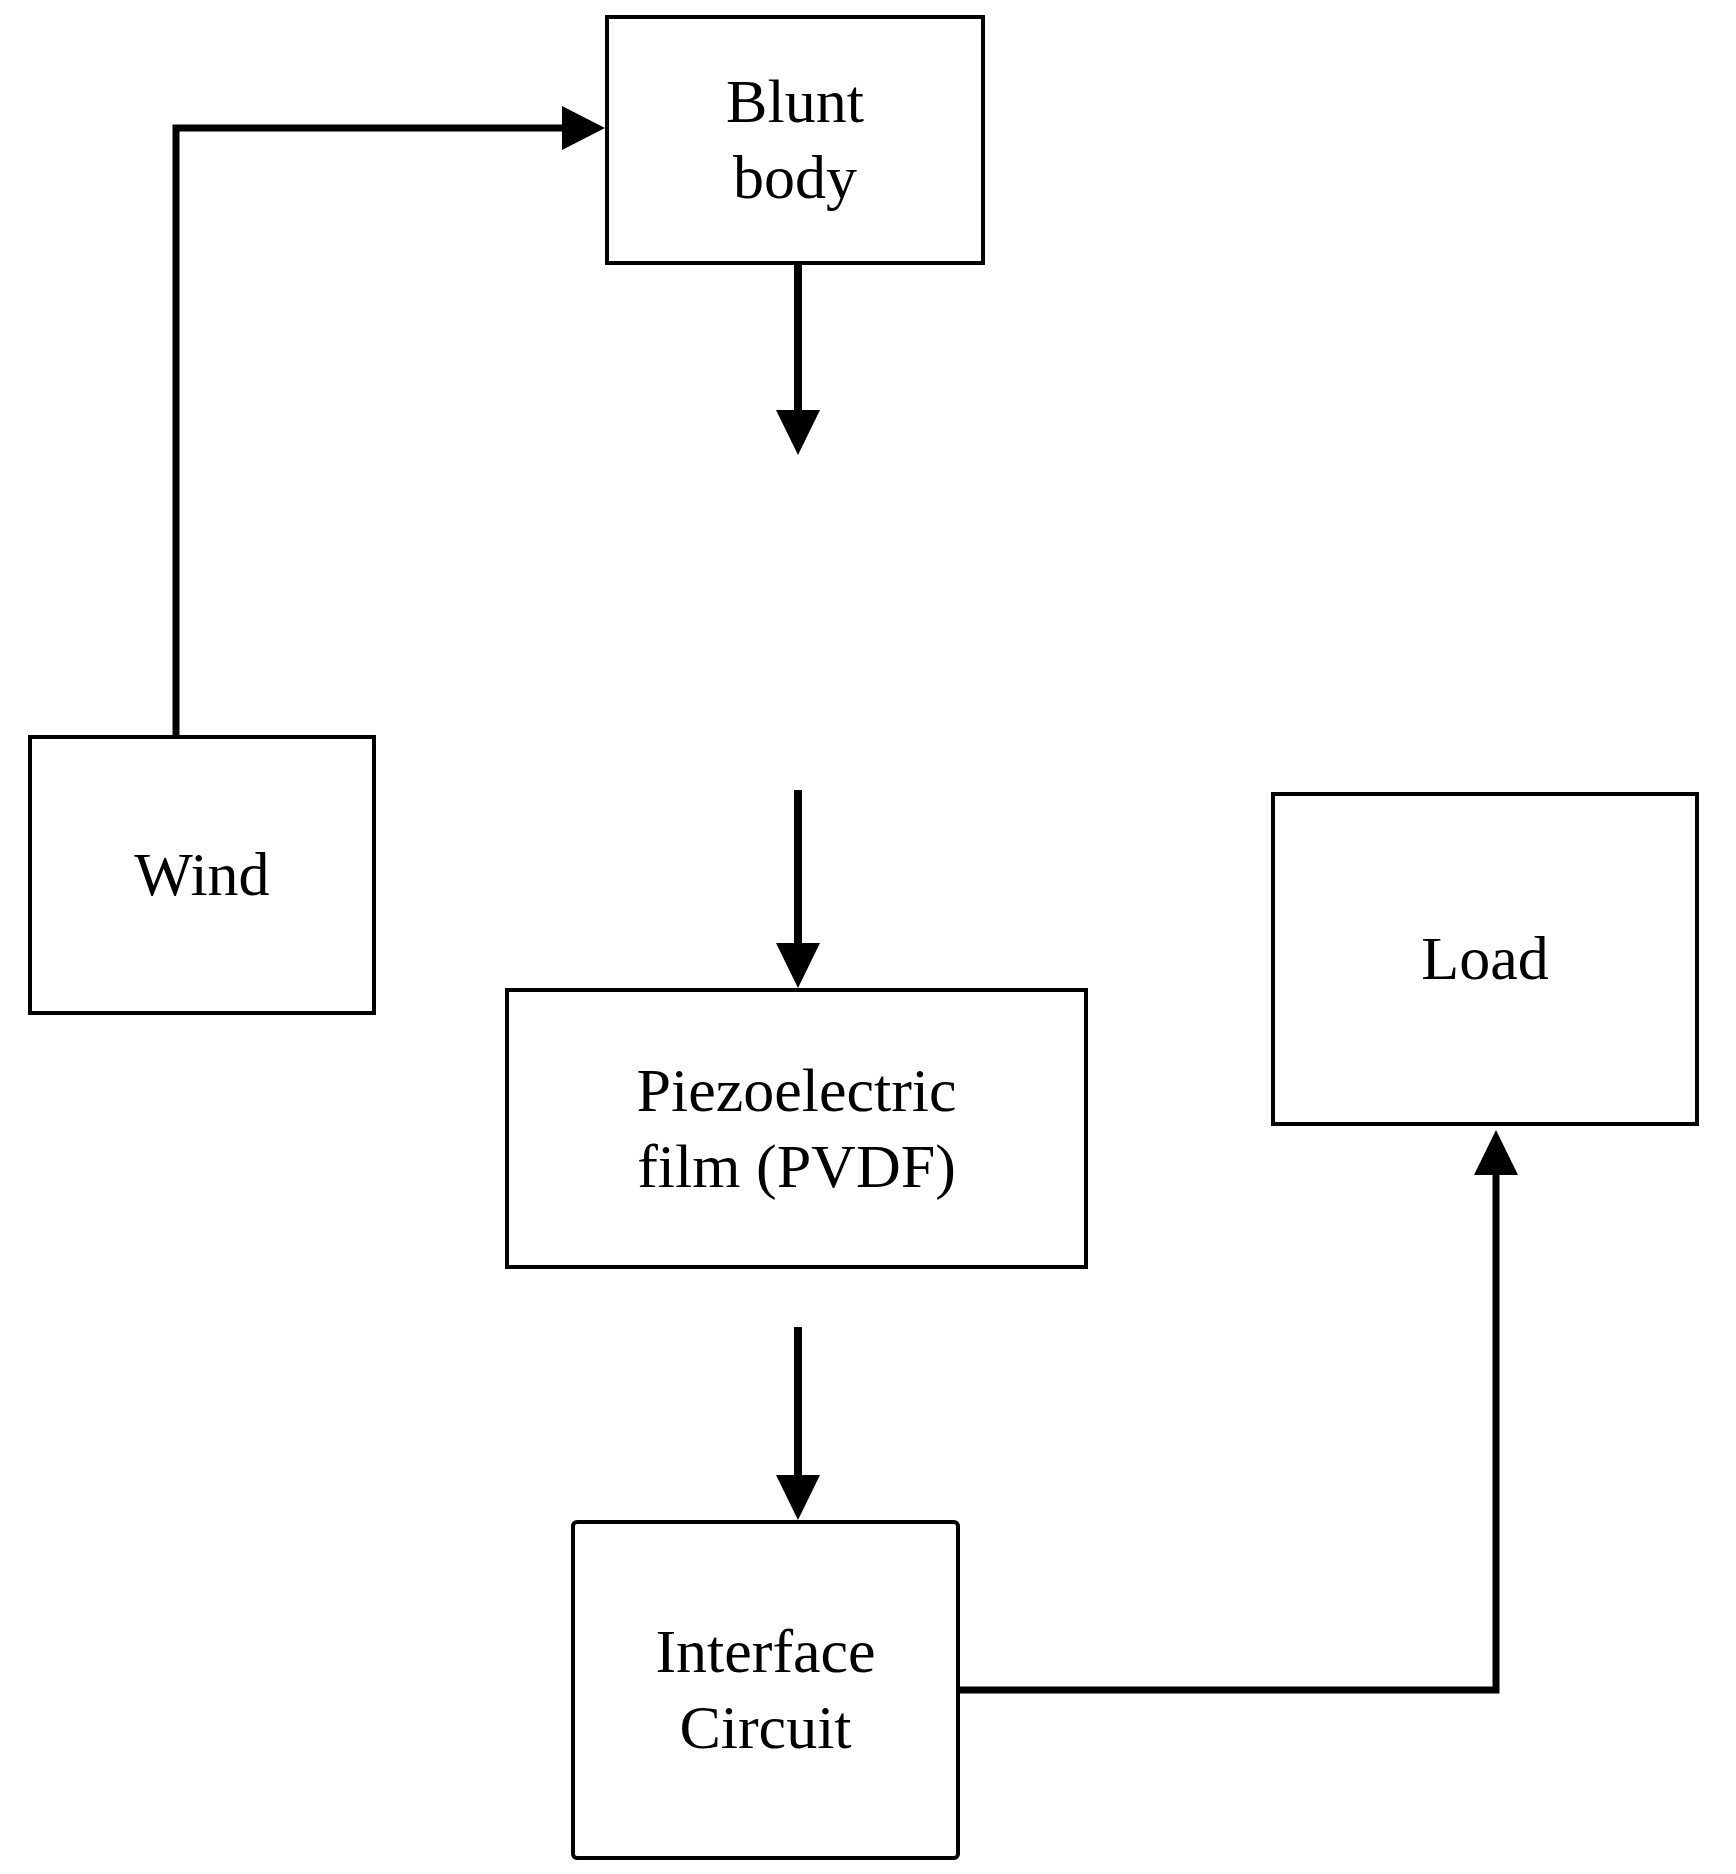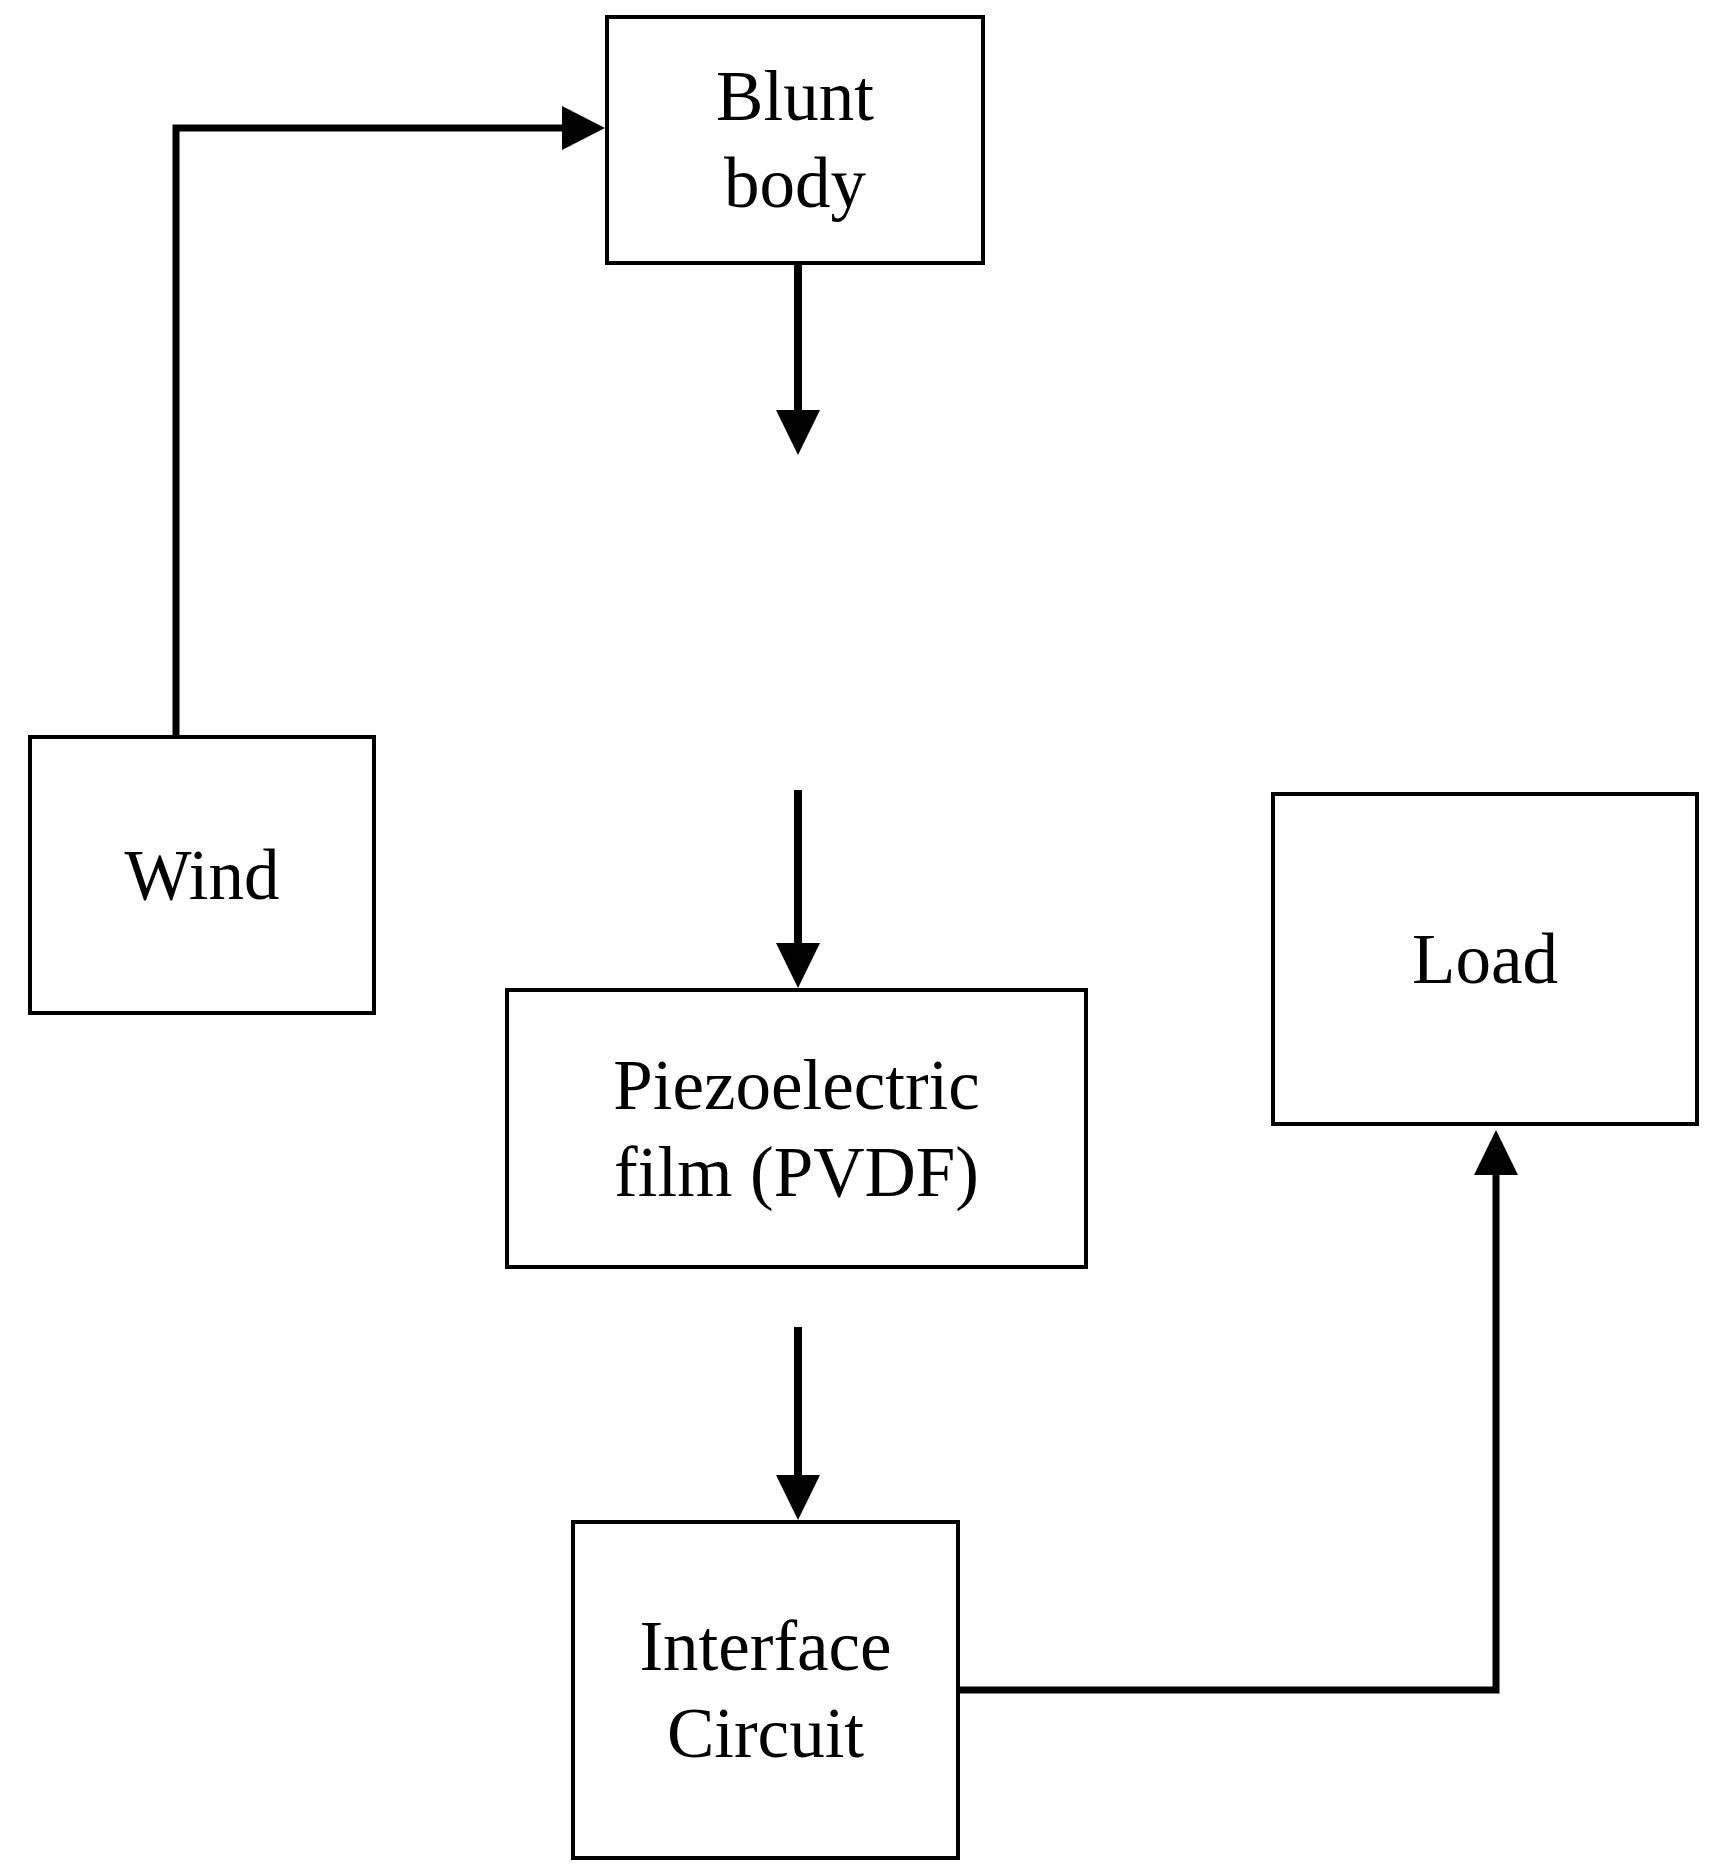--- a/index.html
+++ b/index.html
@@ -31,34 +31,34 @@
     box-sizing: border-box;
     border: 4px solid #000000;
     background: #ffffff;
     display: flex;
     flex-direction: column;
     align-items: center;
     justify-content: center;
     text-align: center;
     color: #000000;
     line-height: 1.22;
-    font-size: 71px;
+    font-size: 62px;
     font-weight: normal;
     letter-spacing: 0px;
   }
   .node .node-line {
     display: block;
     white-space: nowrap;
   }
   
   #node-blunt-body  { left: 605px;  top: 15px;   width: 380px; height: 250px; }
   #node-wind        { left: 21px;   top: 735px;  width: 348px; height: 280px; margin-left: 7px; }
   #node-vibration   { left: 505px;  top: 455px;  width: 585px; height: 335px; }
   #node-pvdf        { left: 505px;  top: 988px;  width: 583px; height: 281px; }
-  #node-interface   { left: 571px;  top: 1520px; width: 389px; height: 340px; }
+  #node-interface   { left: 571px;  top: 1520px; width: 389px; height: 340px; border-radius: 6px; }
   #node-load        { left: 1271px; top: 764px;  width: 428px; height: 334px; margin-top: 28px; }
 </style>
 </head>
 <body>
 
 <div id="diagram-root">
 
   <svg id="edges-layer" viewBox="0 0 1736 1874" width="1736" height="1874" xmlns="http://www.w3.org/2000/svg">
 
     <g>

